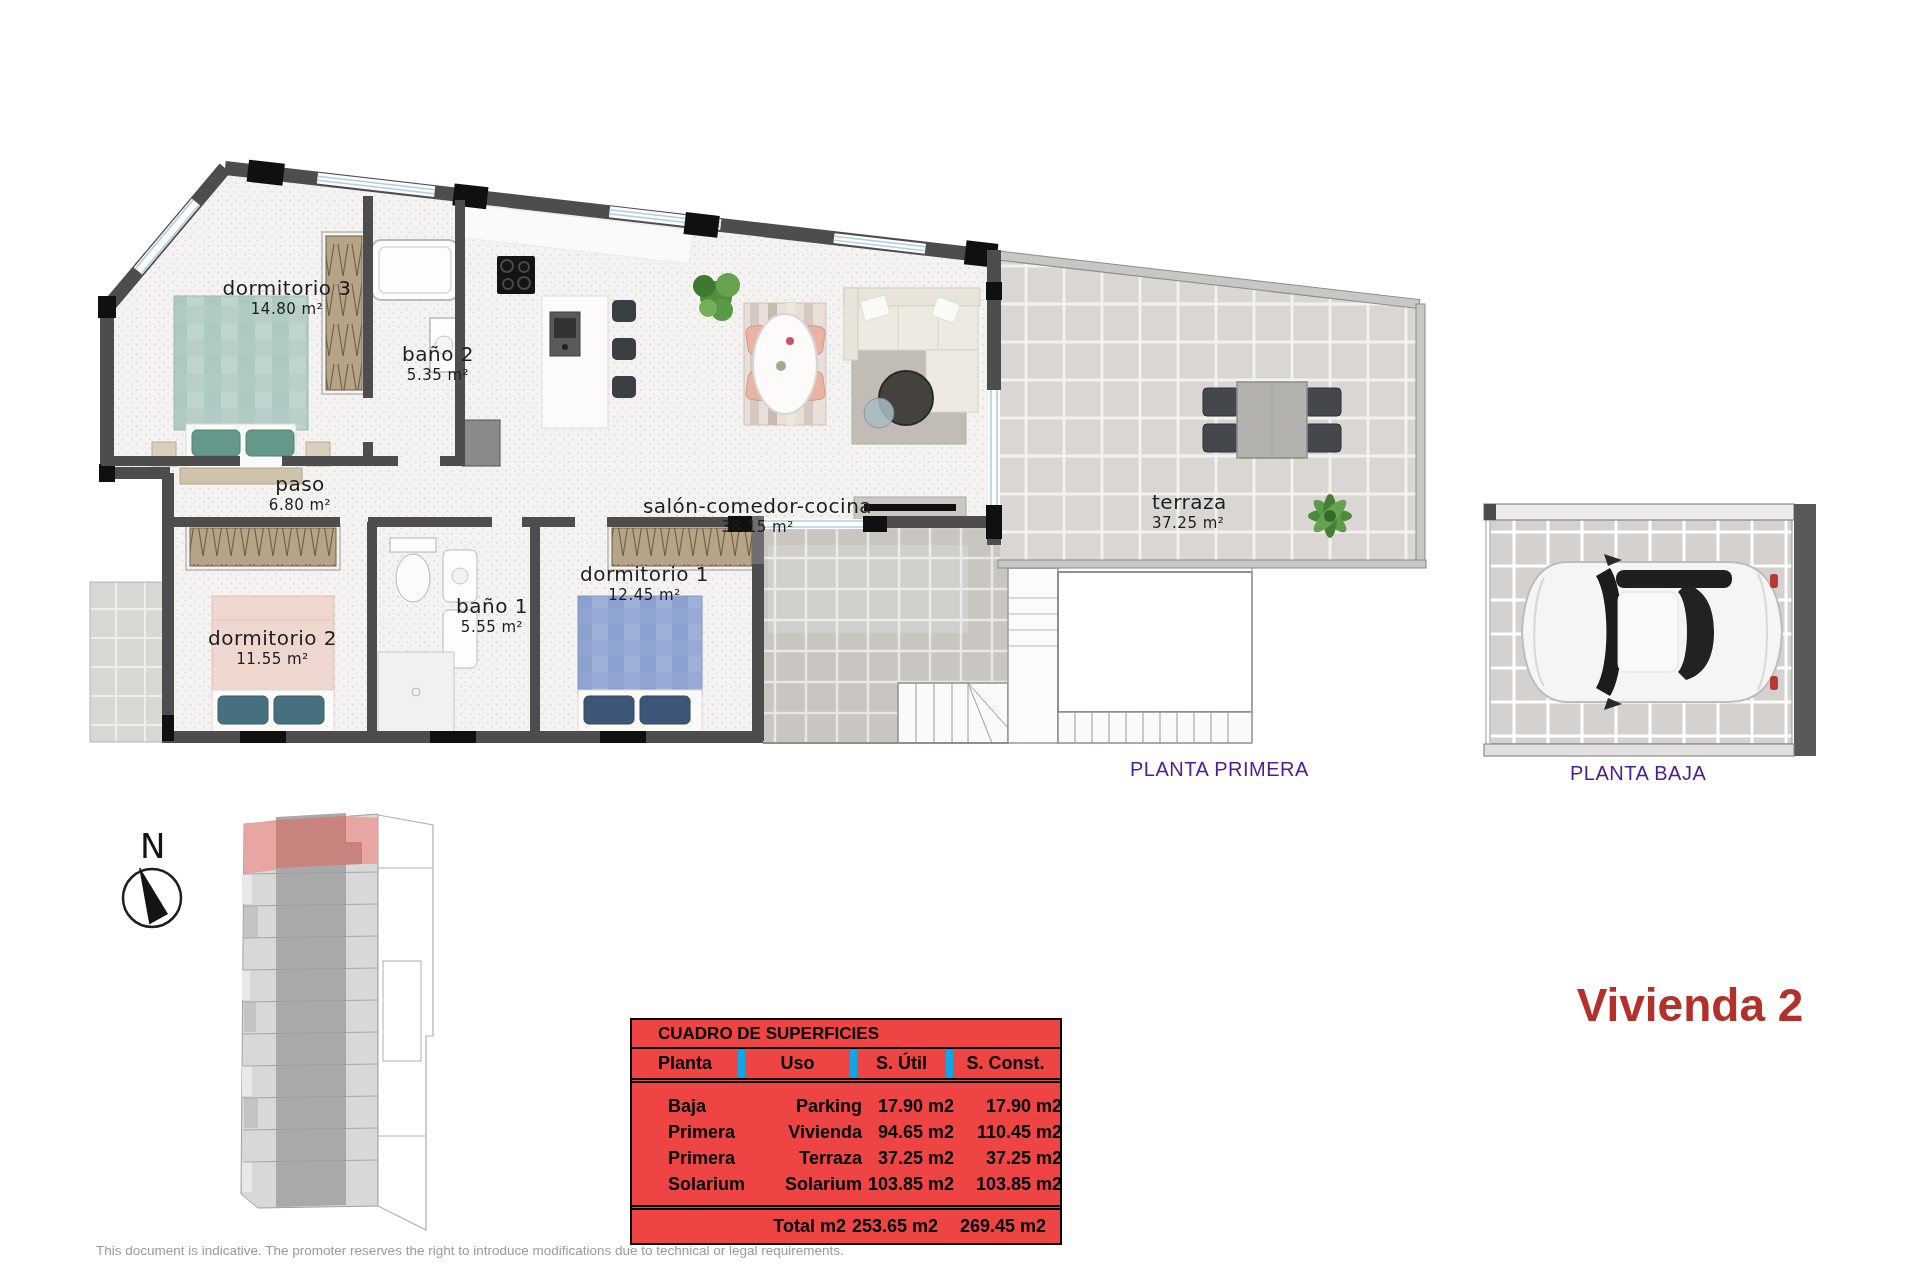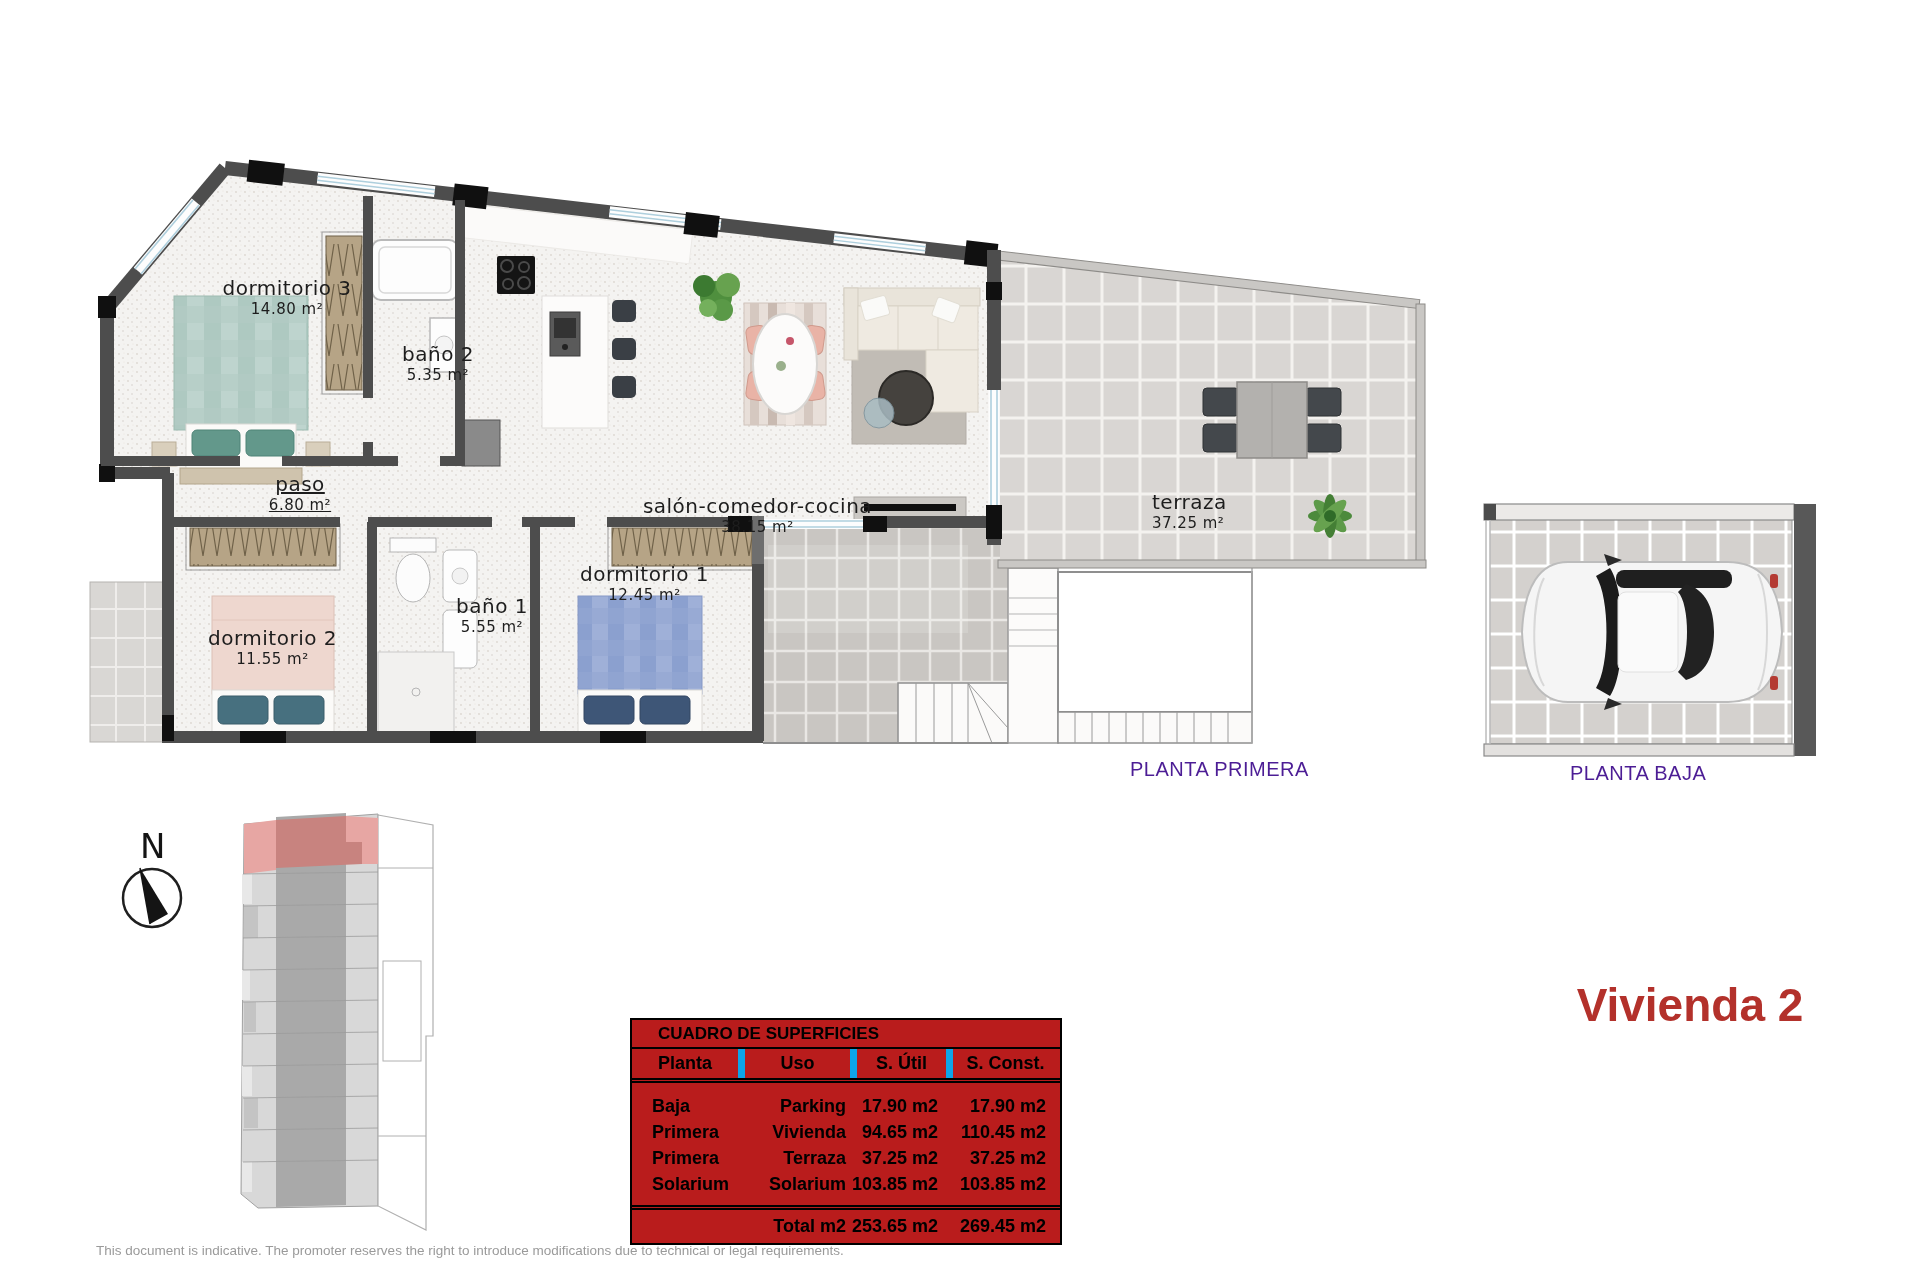--- a/index.html
+++ b/index.html
@@ -12,27 +12,27 @@
   .room-label .rarea{font-size:15px;margin-top:3px;letter-spacing:.5px;}
   .room-label.left{text-align:left;}
   
   .plan-caption{position:absolute;font-family:"Liberation Sans",sans-serif;font-size:20px;
                 color:#4c1d95;letter-spacing:.5px;}
   
   .big-title{position:absolute;font-family:"Liberation Sans",sans-serif;font-weight:bold;
              font-size:46px;text-align:center;}
   
   .sftable{position:absolute;left:630px;top:1018px;width:428px;border:2px solid #000;
-           font-family:"Liberation Sans",sans-serif;font-weight:bold;color:#000;background:#b91c1c;}
+           font-family:"Liberation Sans",sans-serif;font-weight:bold;color:#000;background:#ef4444;}
   .sft-title{border-bottom:2px solid #000;font-size:17px;padding:4px 0 3px 26px;}
   .sft-head{display:grid;grid-template-columns:106px 112px 96px 112px;border-bottom:5px double #000;}
   .sft-head div{font-size:18px;text-align:center;padding:4px 0;}
   .sft-head div + div{border-left:7px solid #0ea5e9;}
   .sft-body{border-bottom:5px double #000;padding:10px 0 8px 0;}
-  .sft-row{display:grid;grid-template-columns:106px 112px 96px 112px;font-size:18px;line-height:26px;}
+  .sft-row{display:grid;grid-template-columns:106px 112px 96px 112px;font-size:18px;line-height:26px;padding-left:16px;}
   .sft-row .c0{text-align:left;padding-left:20px;}
   .sft-row .c1{text-align:right;padding-right:4px;}
   .sft-row .c2{text-align:right;padding-right:8px;}
   .sft-row .c3{text-align:right;padding-right:12px;}
   .sft-total{display:grid;grid-template-columns:106px 112px 96px 112px;font-size:18px;
              padding:6px 0;}
   .sft-total .c1{text-align:right;padding-right:4px;}
   .sft-total .c2{text-align:right;padding-right:8px;}
   .sft-total .c3{text-align:right;padding-right:12px;}
   
@@ -336,21 +336,21 @@
 </svg>
 
 <div class="room-label" style="left:197px;top:278px;width:180px;">
   <div class="rname">dormitorio 3</div>
   <div class="rarea">14.80 m²</div>
 </div>
 <div class="room-label" style="left:368px;top:344px;width:140px;">
   <div class="rname">baño 2</div>
   <div class="rarea">5.35 m²</div>
 </div>
-<div class="room-label" style="left:225px;top:474px;width:150px;text-decoration:underline;">
+<div class="room-label" style="left:225px;top:474px;width:150px;">
   <div class="rname">paso</div>
   <div class="rarea">6.80 m²</div>
 </div>
 <div class="room-label" style="left:595px;top:448px;width:325px;margin-top:48px;">
   <div class="rname">salón-comedor-cocina</div>
   <div class="rarea">38.15 m²</div>
 </div>
 <div class="room-label left" style="left:1152px;top:492px;width:140px;">
   <div class="rname">terraza</div>
   <div class="rarea">37.25 m²</div>

